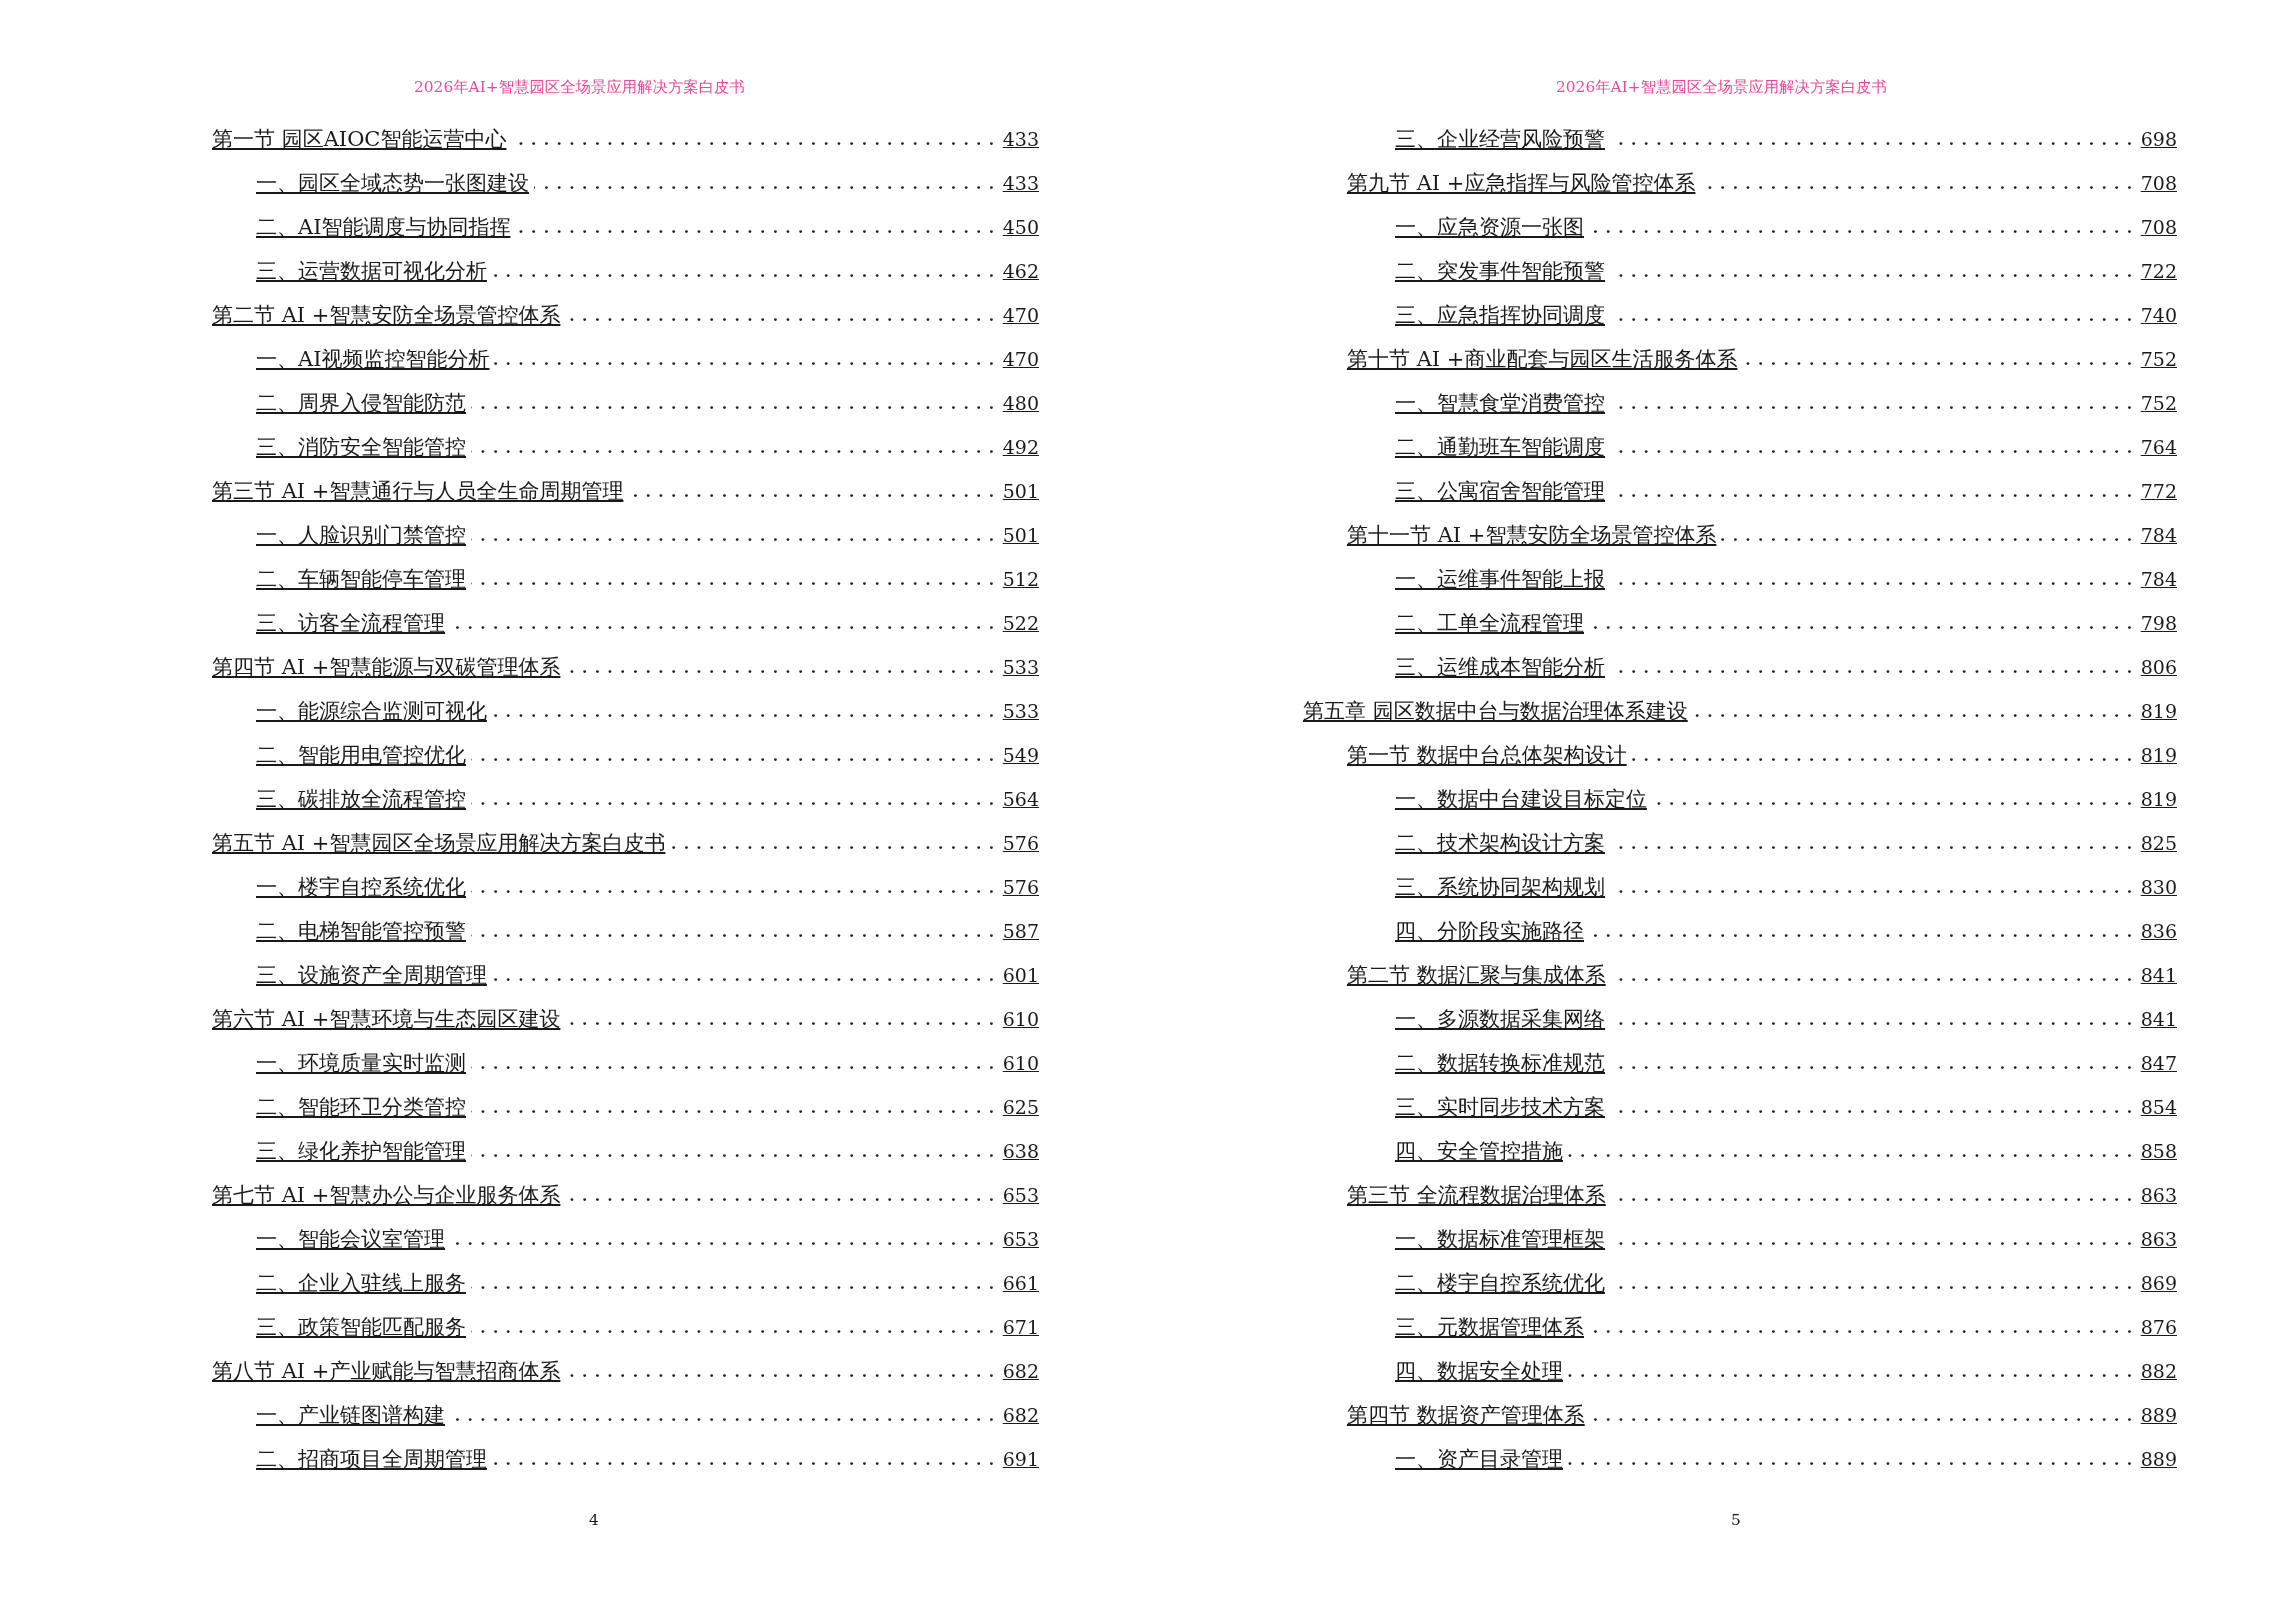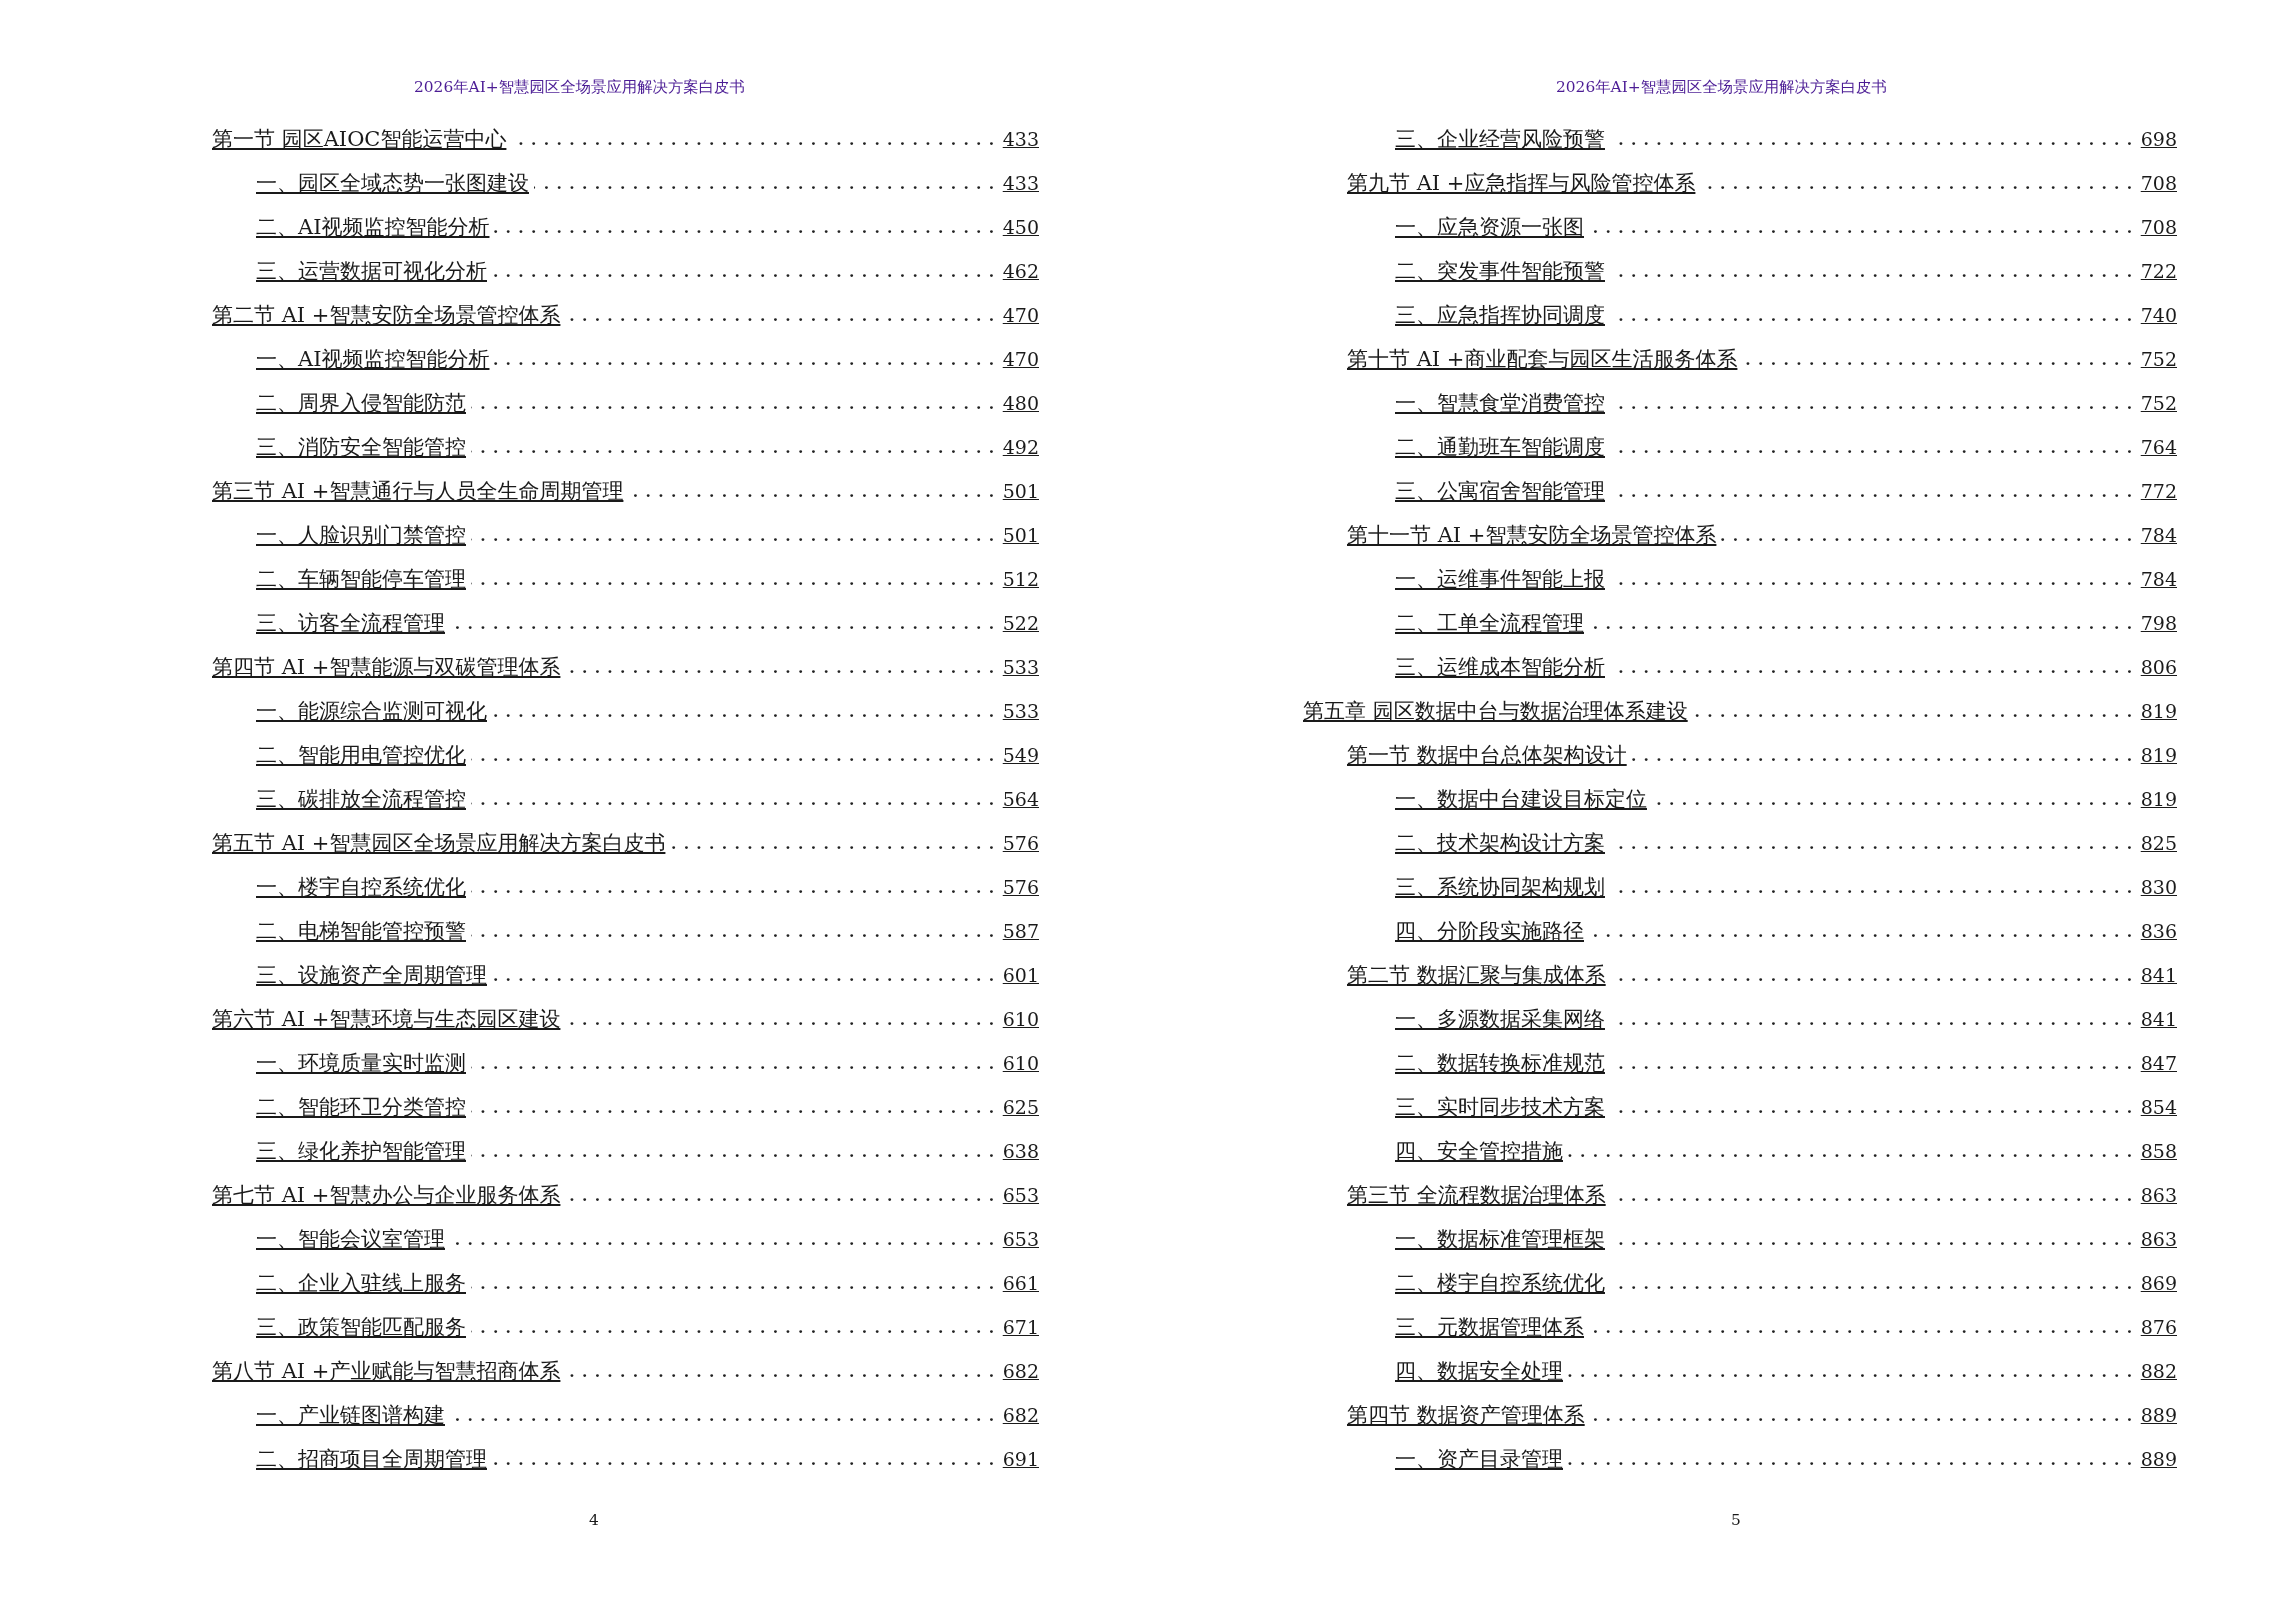--- a/index.html
+++ b/index.html
@@ -1,21 +1,21 @@
 <!DOCTYPE html>
 <html style="font-size:7.7px"><head>
 <meta charset="utf-8">
 <style>
   html, body { margin:0; padding:0; background:#ffffff; }
   body { width:2284px; height:1622px; position:relative; overflow:hidden;
          font-family:"DejaVu Serif","Liberation Serif",serif; color:#1a1a1a; }
   .page { position:absolute; top:0; height:1622px; }
   #page-left  { left:0;    width:1142px; }
   #page-right { left:1142px; width:1142px; }
-  .running-header { position:absolute; top:77px; font-size:15.4px; color:#4c1d95;
+  .running-header { position:absolute; top:77px; font-size:15.4px; color:#ec4899;
                     white-space:nowrap; }
   #page-left .running-header  { left:414px; }
   #page-right .running-header { left:414px; }
   .toc { position:absolute; top:117px; list-style:none; margin:0; padding:0;text-decoration:underline; }
   #page-left .toc  { left:212px;  width:827px; }
   #page-right .toc { left:161px;  width:874px; }
   .toc-row { height:44px; display:flex; align-items:center; font-size:21px;
              white-space:nowrap; }
   .toc-row.lvl-chapter { padding-left:0; }
   .toc-row.lvl-section { padding-left:0; }
@@ -44,21 +44,21 @@
         <span class="toc-title">第一节 园区AIOC智能运营中心</span>
         <span class="toc-leader"></span>
         <span class="toc-page">433</span>
       </li>
       <li class="toc-row lvl-sub">
         <span class="toc-title">一、园区全域态势一张图建设</span>
         <span class="toc-leader"></span>
         <span class="toc-page">433</span>
       </li>
       <li class="toc-row lvl-sub">
-        <span class="toc-title">二、AI视频监控智能分析</span>
+        <span class="toc-title">二、AI智能调度与协同指挥</span>
         <span class="toc-leader"></span>
         <span class="toc-page">450</span>
       </li>
       <li class="toc-row lvl-sub">
         <span class="toc-title">三、运营数据可视化分析</span>
         <span class="toc-leader"></span>
         <span class="toc-page">462</span>
       </li>
       <li class="toc-row lvl-section">
         <span class="toc-title">第二节 AI +智慧安防全场景管控体系</span>

